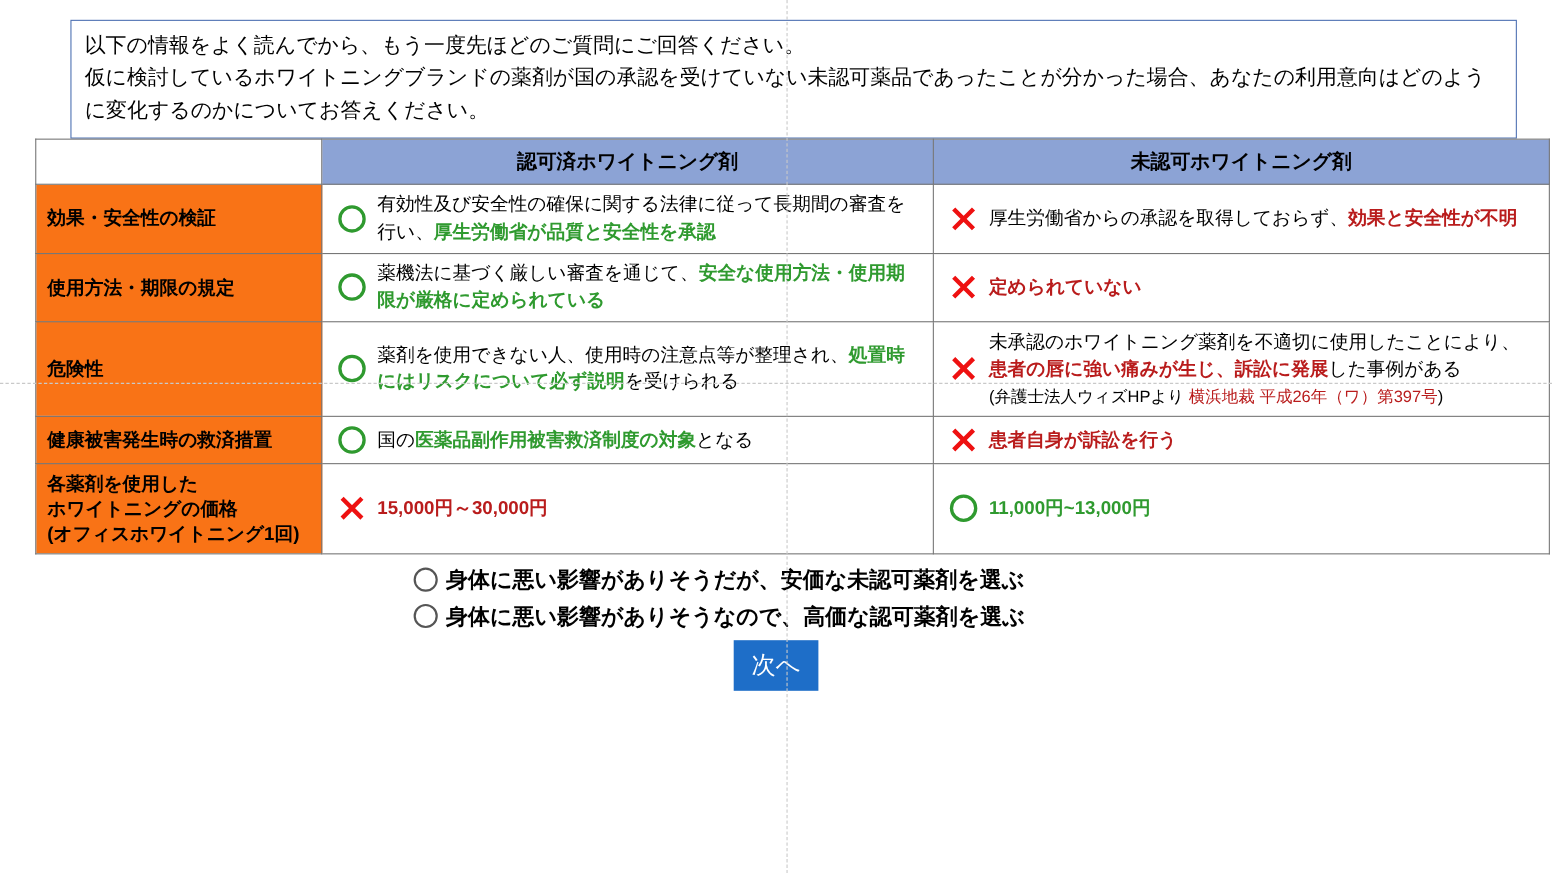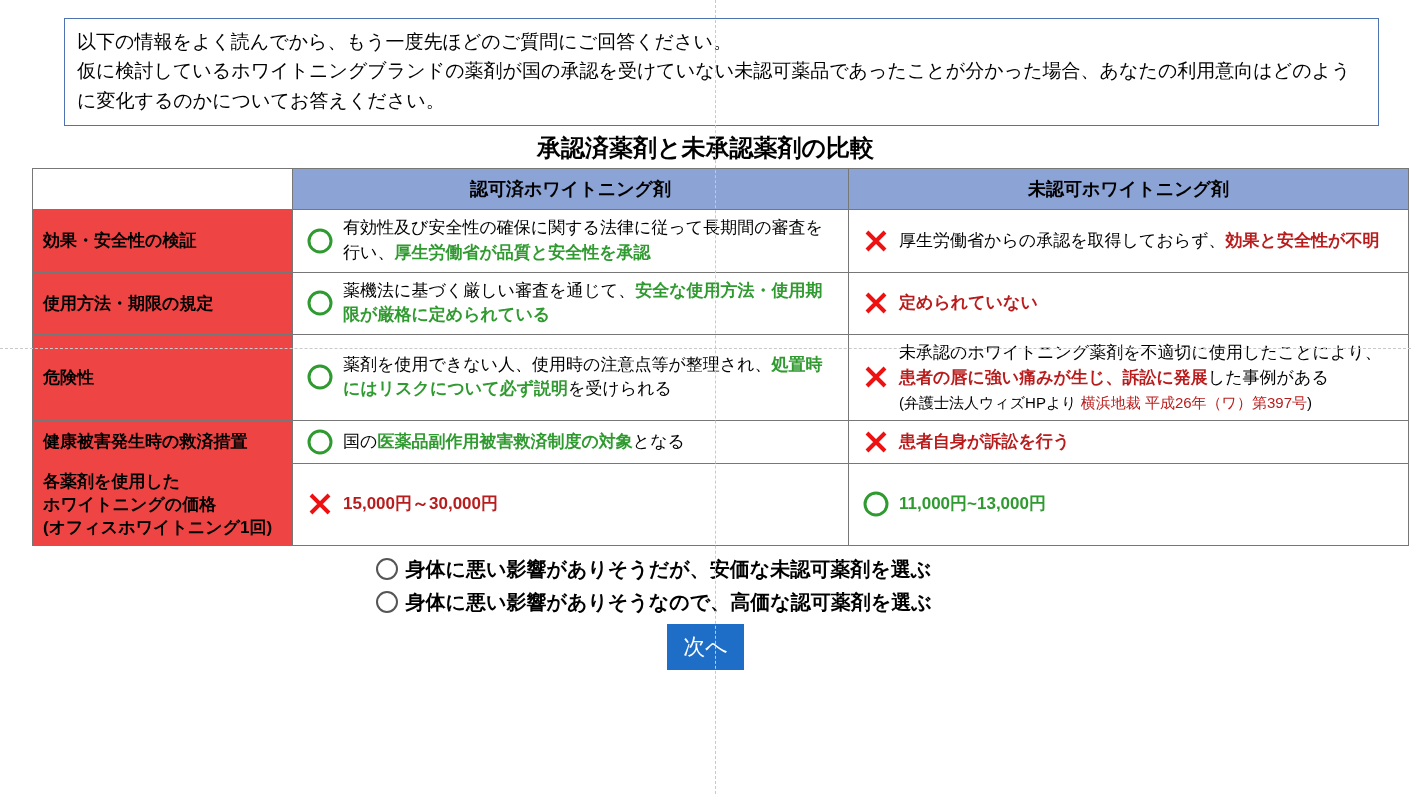--- a/index.html
+++ b/index.html
@@ -4,21 +4,21 @@
 <style>
   html,body{margin:0;padding:0;font-family:"Meiryo","Hiragino Kaku Gothic ProN","MS PGothic",sans-serif;background:#fff;color:#000;}
   .page{width:1411px;height:794px;box-sizing:border-box;padding:18px 32px 0;position:relative;}
   .intro{border:1px solid #4f72b3;padding:8px 12px 10px;font-size:19px;line-height:1.55;margin-left:32px;}
   .title{font-size:24px;font-weight:700;text-align:center;margin:6px 0 4px;}
   table.cmp{border-collapse:collapse;width:100%;table-layout:fixed;font-size:17px;border-radius:20px;}
   table.cmp th,table.cmp td{border:1px solid #777;padding:6px 10px;vertical-align:middle;}
   table.cmp th.hd{background:#8ca3d5;color:#000;font-weight:700;text-align:center;font-size:18px;padding:8px 4px;}
   th.corner{background:#fff;}
   col.lab{width:260px;} col.ap{width:556px;} col.un{width:560px;}
-  th.rowlab{text-align:left;font-weight:700;background:#ef4444;padding-left:14px;}
+  th.rowlab{text-align:left;font-weight:700;background:#f97316;padding-left:14px;}
   .cell{display:flex;align-items:center;gap:6px;}
   .mark{flex:0 0 34px;display:flex;align-items:center;justify-content:center;}
   .mark svg{display:block}
   .txt{flex:1;line-height:1.45;}
   .g-em{color:#2f9a2f;font-weight:700;}
   .r-em{color:#b91c1c;font-weight:700;}
   .src{font-size:15px;margin-top:2px;}
   .lnk{color:#b91c1c;}
   .opts{margin:10px auto 0;width:660px;font-size:20px;}
   .opt{display:flex;align-items:center;gap:8px;margin:6px 0;cursor:pointer;font-weight:bold;}
@@ -32,21 +32,20 @@
 <body>
 <div class="page">
   <div class="dashv"></div>
   <div class="dashh"></div>
 
   <div class="intro">
     <div>以下の情報をよく読んでから、もう一度先ほどのご質問にご回答ください。</div>
     <div>仮に検討しているホワイトニングブランドの薬剤が国の承認を受けていない未認可薬品であったことが分かった場合、あなたの利用意向はどのように変化するのかについてお答えください。</div>
   </div>
 
-  <div class="title">承認済薬剤と未承認薬剤の比較</div>
 
   <table class="cmp">
     <colgroup>
         <col class="lab">
         <col class="ap">
         <col class="un">
       </colgroup>
     <thead>
       <tr>
         <th class="corner"></th>

